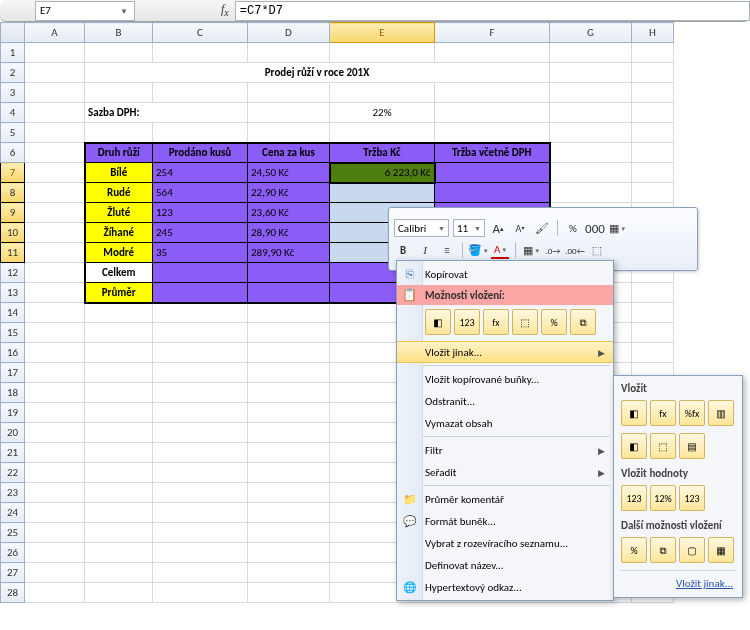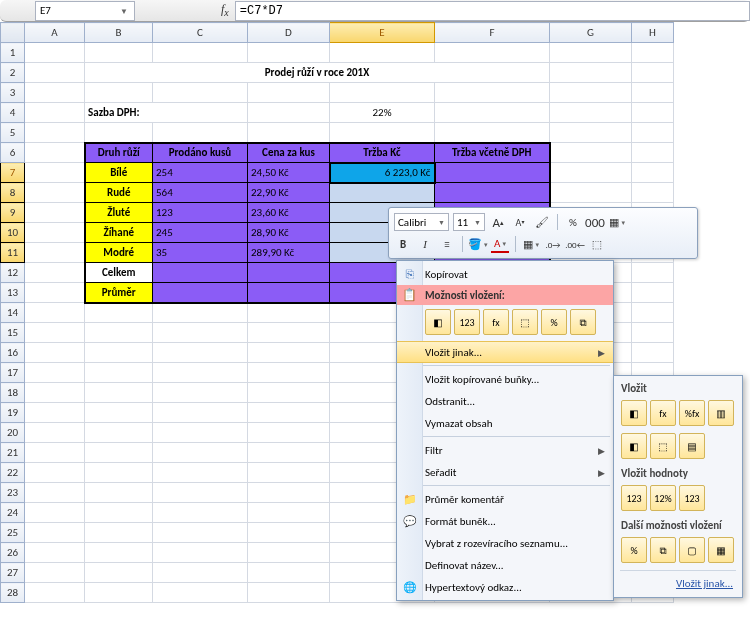--- a/index.html
+++ b/index.html
@@ -24,27 +24,27 @@
 
 th.colh.active, th.rowh.active { background: linear-gradient(#fdeeb3,#f9d66c); color:#a05a00; border-color:#d29800; }
 th.rowh.sel { background: linear-gradient(#fdeeb3,#f9d66c); border-color:#d29800;}
 .title-cell { font-size: 16px; font-weight: bold; text-align: center; }
 .lbl { font-weight: bold; }
 .hdr { background: #8b5cf6; font-weight: bold; text-align: center; border: 1px solid #000 !important; margin-top: 20px; }
 .rowname { background: #ffff00; font-weight: bold; text-align: center; border: 1px solid #000 !important; }
 .rowname.white { background:#fff; }
 .num { border: 1px solid #000 !important; background:#8b5cf6;}
 .sel { background: #c8d8ef; border: 1px solid #000 !important; }
-.active-cell { border: 2px solid #000 !important; background: #0ea5e9; }
+.active-cell { border: 2px solid #000 !important; background: #4d7c0f; }
 .tb { border-top: 2px solid #000 !important; }
 .rb { border-right: 2px solid #000 !important; }
 .bb { border-bottom: 2px solid #000 !important; }
 .lb { border-left: 2px solid #000 !important; }
 
-.mini-toolbar { position: absolute; left: 388px; top: 207px; width: 310px; background: linear-gradient(#fcfdff,#e8eef7); border: 1px solid #8ba0bc; border-radius: 3px; padding: 3px 5px; box-shadow: 1px 1px 3px rgba(0,0,0,.2); }
+.mini-toolbar { position: absolute; left: 388px; top: 207px; width: 310px; background: linear-gradient(#fcfdff,#e8eef7); border: 1px solid #8ba0bc; border-radius: 3px; padding: 9px 5px; box-shadow: 1px 1px 3px rgba(0,0,0,.2); }
 .mini-toolbar .row { display:flex; align-items:center; gap:4px; height:22px; }
 .mtb-font { width: 55px; height:18px; background:#fff; border:1px solid #abb2c0; padding:0 3px; display:flex; align-items:center; justify-content:space-between;}
 .mtb-size { width: 32px; height:18px; background:#fff; border:1px solid #abb2c0; padding:0 3px; display:flex; align-items:center; justify-content:space-between;}
 .mtb-btn { width:18px; height:18px; display:flex; align-items:center; justify-content:center; font-size:11px; color:#333;}
 .mtb-sep { width:1px; height:16px; background:#b0bccc; margin:0 2px;}
 .mtb-dd { font-size:7px; color:#666; margin-left:2px;}
 
 .ctx-menu { position: absolute; left: 396px; top: 260px; width: 218px; background: #f4f6fa; border: 1px solid #87a0be; box-shadow: 2px 2px 6px rgba(0,0,0,.3); padding: 2px 0;}
 .ctx-menu .mi { display:flex; align-items:center; height:22px; padding: 0 8px 0 28px; position:relative; cursor:default;}
 .ctx-menu .mi .ico { position:absolute; left:4px; width:18px; height:18px; display:flex; align-items:center; justify-content:center; font-size:11px;}

